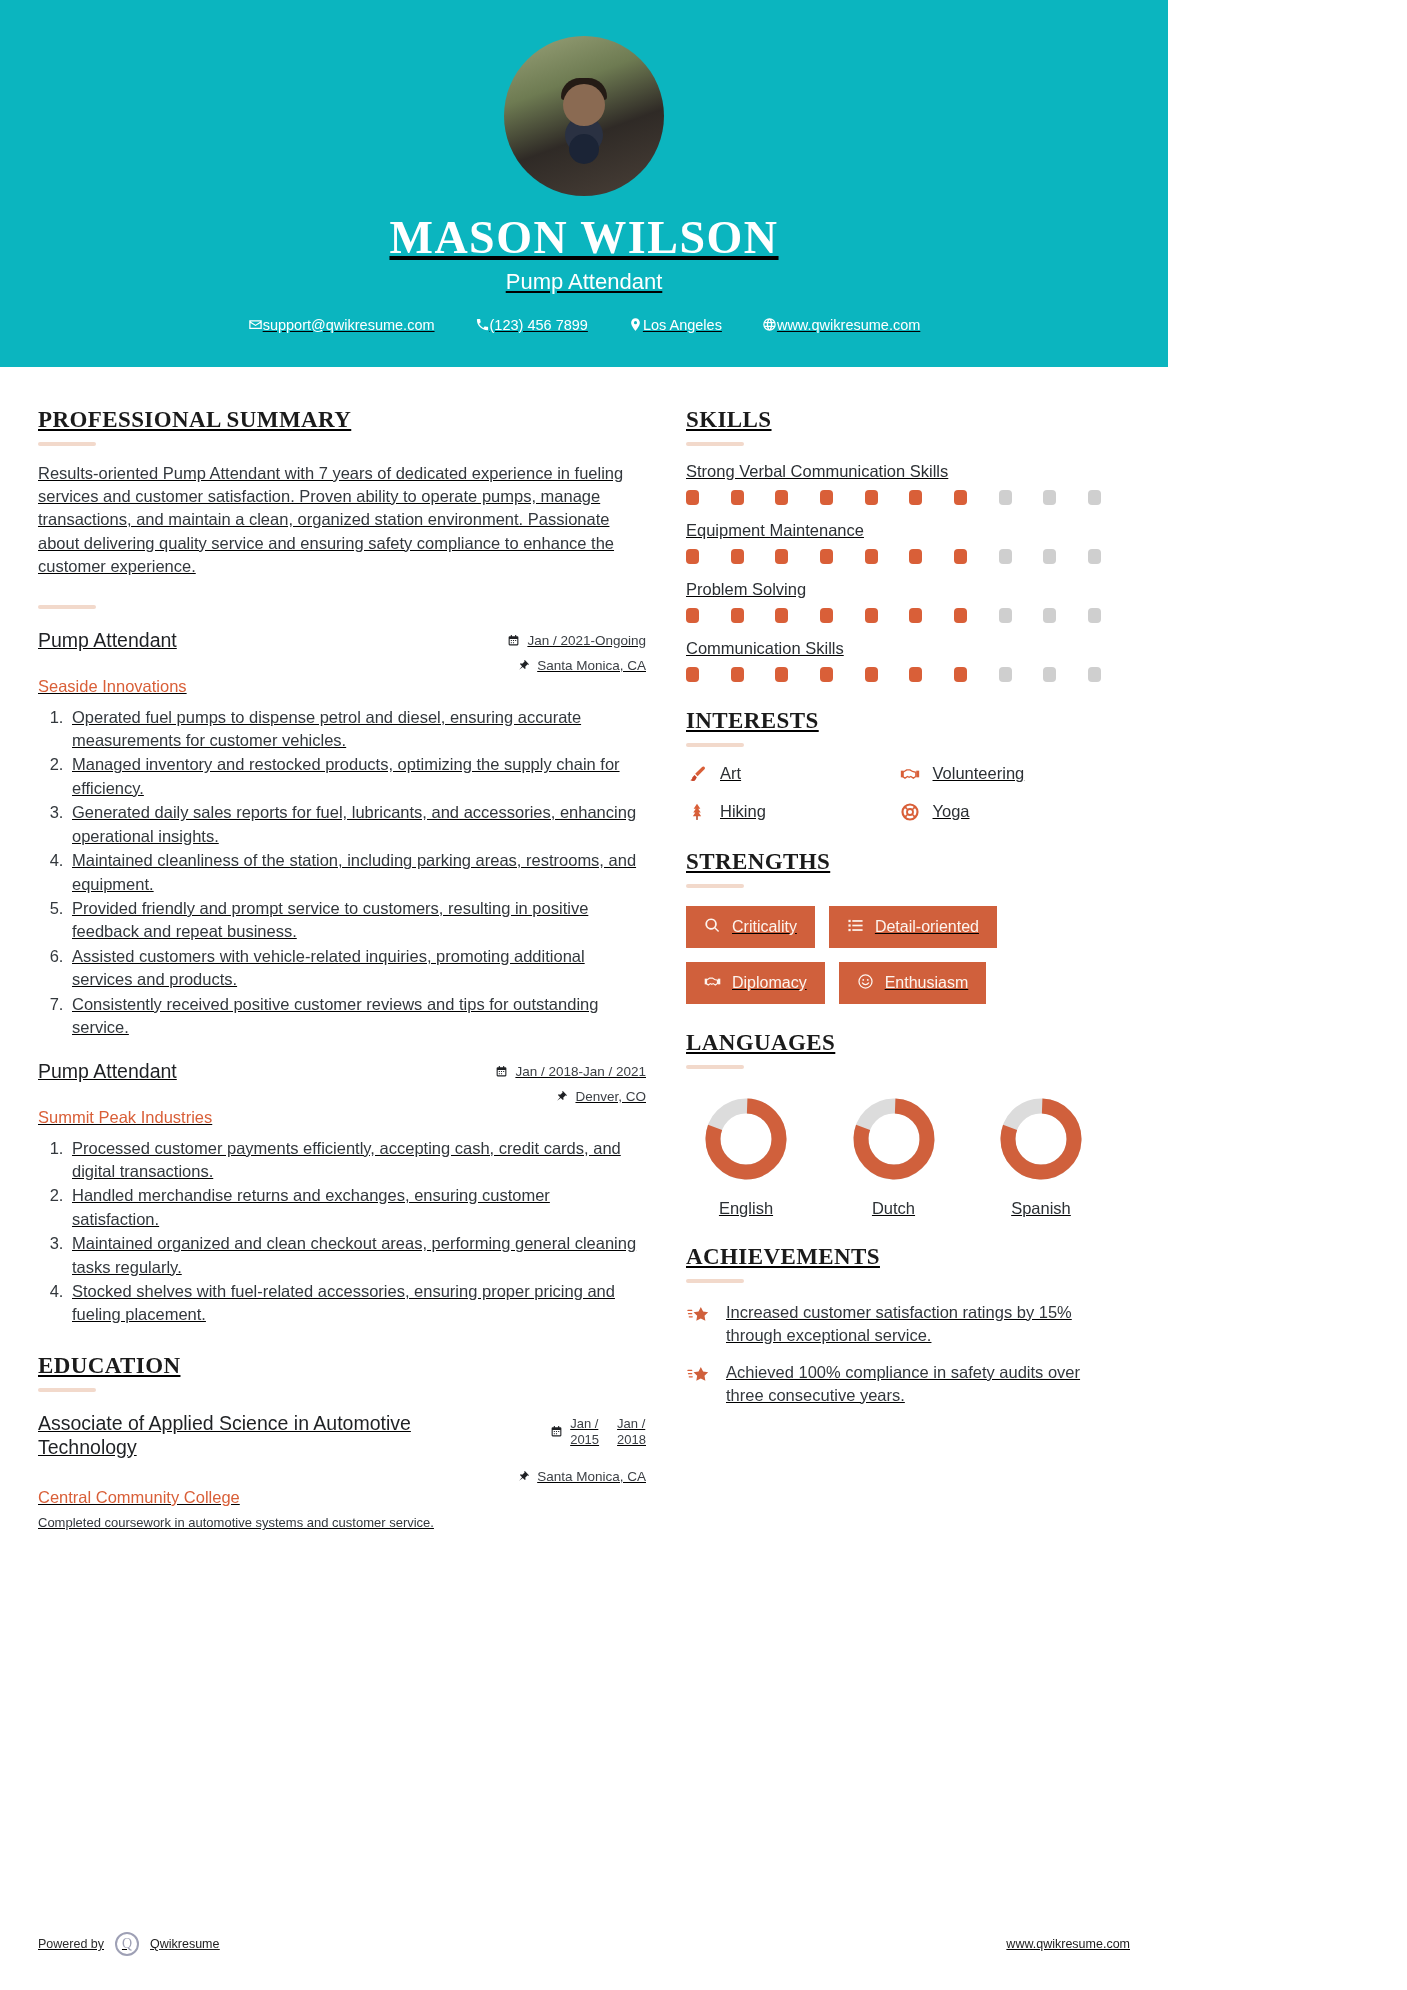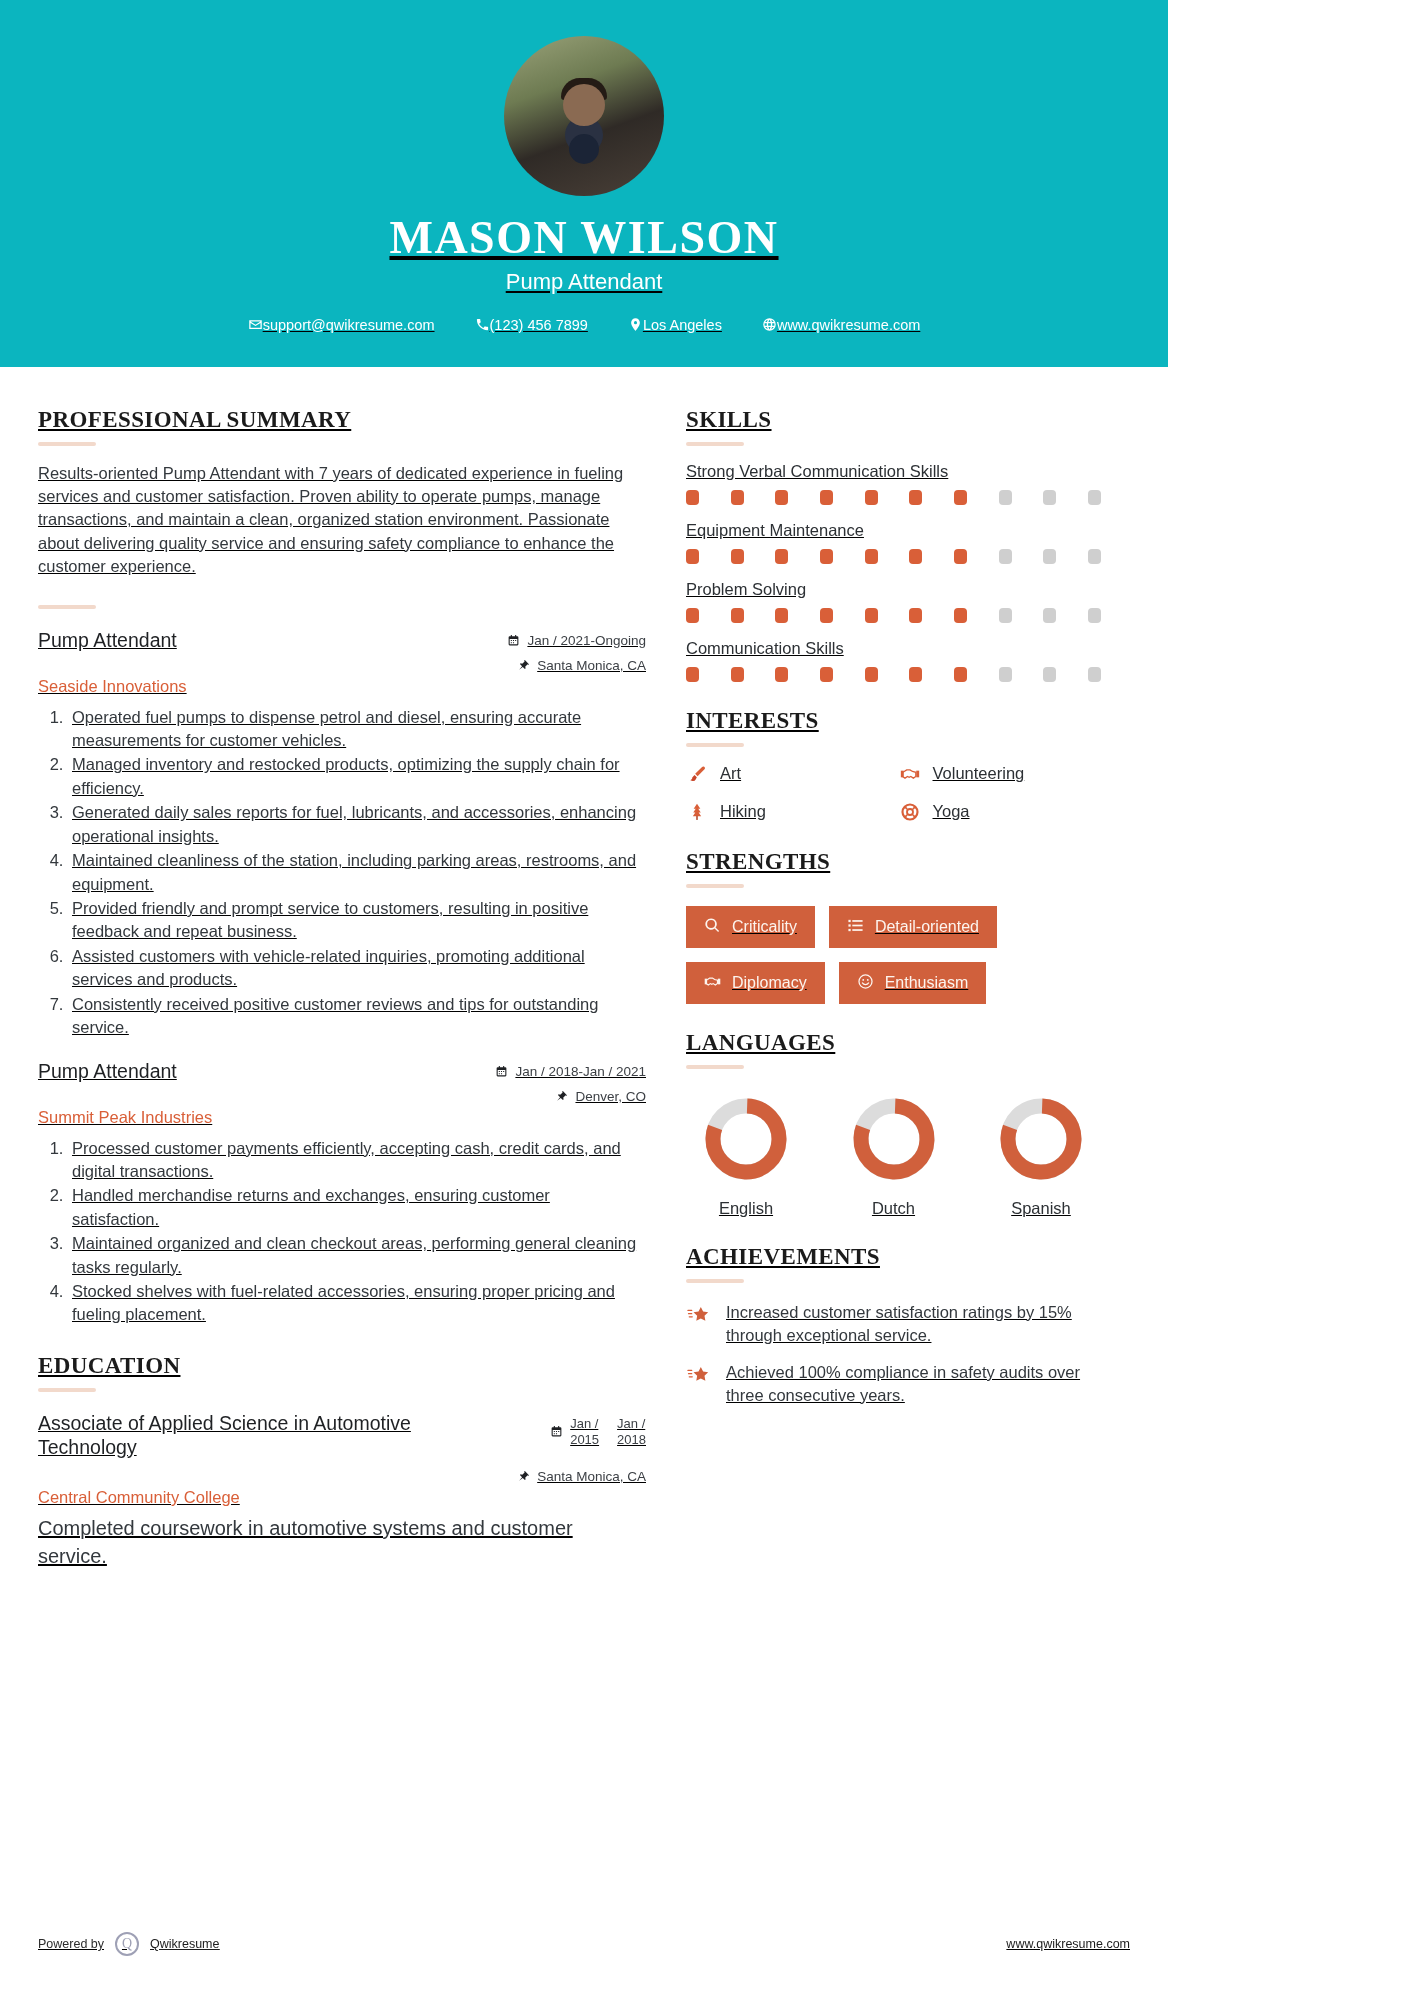--- a/index.html
+++ b/index.html
@@ -125,21 +125,21 @@
   .mini-ico svg { width: 13px; height: 13px; fill: #1f2124; }
   .job-company { color: #d95f38; font-size: 16.5px; margin-top: 4px; }
   .bullets { margin: 10px 8px 0 0; padding-left: 30px; }
   .bullets li {
     font-size: 16.5px;
     line-height: 1.42;
     color: #33383d;
     padding-left: 4px;
     margin-bottom: 1px;
   }
-  .edu-desc { font-size: 20px; color: #33383d; margin-top: 7px; line-height: 1.42; }
+  .edu-desc { font-size: 13px; color: #33383d; margin-top: 7px; line-height: 1.42; }
   .edu-dates { display: flex; gap: 18px; align-items: flex-start; justify-content: flex-end; }
   .edu-date-block { font-size: 13px; color: #3b3f44; line-height: 1.2; text-align: left; }
 
   
   .skill { margin-top: 16px; }
   .skill-name { font-size: 16.5px; color: #2c3034; margin-bottom: 9px; }
   .dots { display: flex; gap: 0; justify-content: space-between; width: 100%; }
   .dot { width: 13px; height: 15px; border-radius: 4px; background: #cfcfcf; }
   .dot.on { background: #d95f38; }
 

